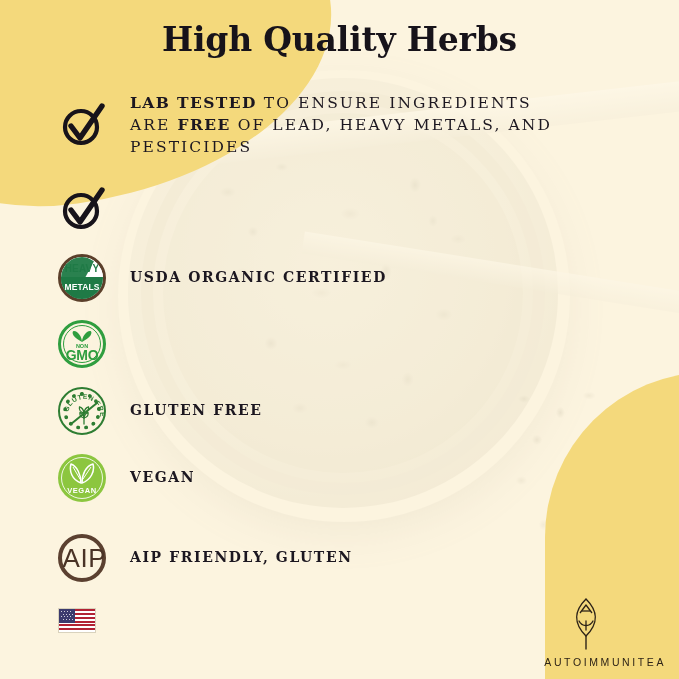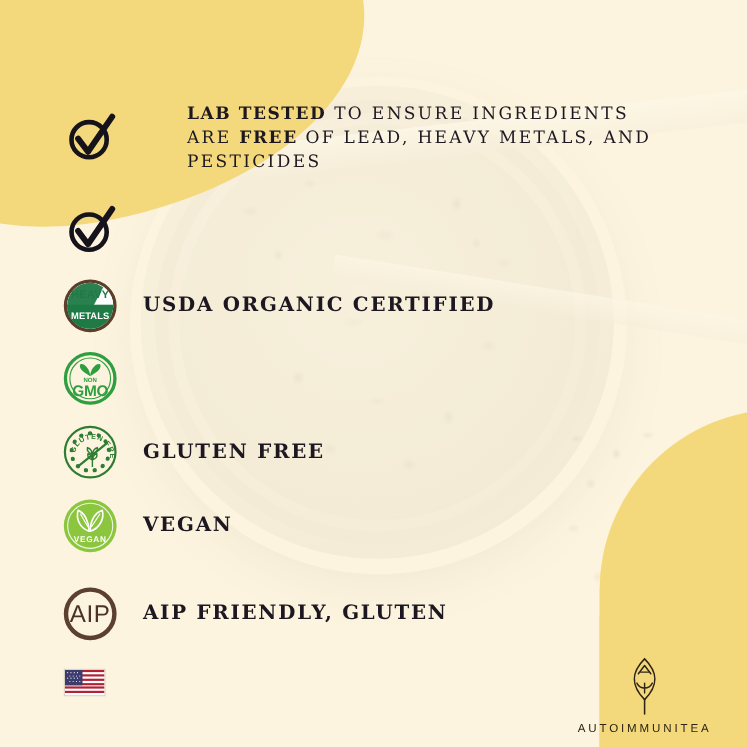--- a/index.html
+++ b/index.html
@@ -149,31 +149,30 @@
   .icon-cell{
     width:72px;
     min-width:72px;
     display:flex;
     align-items:center;
     justify-content:flex-start;
   }
   .label{
     font-family:"DejaVu Serif",serif;
     font-weight:bold;
-    font-size:18px;
+    font-size:14px;
     letter-spacing:1.6px;
     color:#1c1720;
     line-height:1.42;
     white-space:nowrap;
   }
   .label.light{
     font-weight:normal;
     letter-spacing:2.1px;
     font-size:15.5px;
-    margin-left:40px;
   }
   .label.light b{font-weight:bold;letter-spacing:1.4px;}
   .label.multi{white-space:normal;width:430px;}
 
   
   .check{position:relative;width:50px;height:50px;}
   .check svg{display:block;}
 
   
   .usda{width:48px;height:48px;border-radius:50%;position:relative;
@@ -213,36 +212,36 @@
   .vg .ring{position:absolute;inset:3px;border:1.5px solid rgba(255,255,255,.85);border-radius:50%;}
   .vg .txt{position:absolute;left:0;right:0;bottom:7px;text-align:center;
       font-family:"Liberation Sans",sans-serif;font-weight:bold;font-size:7.5px;
       color:#fff;letter-spacing:.6px;}
   .vg svg{position:absolute;left:11px;top:8px;}
 
   
   .aip{width:48px;height:48px;border-radius:50%;position:relative;
        border:4px solid #5b4030;box-sizing:border-box;}
   .aip .txt{position:absolute;left:-4px;right:-4px;top:50%;transform:translateY(-50%);
-       text-align:center;font-family:"Liberation Sans",sans-serif;font-size:22px;
+       text-align:right;font-family:"Liberation Sans",sans-serif;font-size:26px;
        color:#4a3326;letter-spacing:.5px;}
 
   
   .flag{width:38px;height:25px;position:relative;overflow:hidden;
         border:1px solid #d9d2bd;box-sizing:border-box;background:#fff;}
   .flag .stripe{position:absolute;left:0;right:0;height:1.93px;background:#b22234;}
   .flag .canton{position:absolute;left:0;top:0;width:16px;height:13.5px;background:#3c3b6e;}
   .flag .star{position:absolute;width:1.4px;height:1.4px;background:#fff;border-radius:50%;}
 
   
   .logo{
     position:absolute;
     left:506px;top:596px;
     width:160px;
-    text-align:center;
+    text-align:right;
   }
   .logo .mark{display:flex;justify-content:center;}
   .logo .wordmark{
     margin-top:4px;
     font-family:"Liberation Sans",sans-serif;
     font-size:10.5px;
     letter-spacing:2.6px;
     color:#2d2317;
   }
 </style>
@@ -261,20 +260,21 @@
     <div class="spill"></div>
     <div class="wash"></div>
   </div>
 
   <div class="blob-tl"></div>
   <div class="blob-br"></div>
   <div class="blob-br2"></div>
 
   <div class="content">
 
+    <div class="title">High Quality Herbs</div>
 
     <div class="rows">
 
       <div class="row" style="top:0px;">
         <div class="icon-cell">
           <div class="check">
             <svg width="50" height="50" viewBox="0 0 50 50">
               <circle cx="23" cy="27" r="16" fill="none" stroke="#17131a" stroke-width="4.2"></circle>
               <path d="M13 26 L22 38 L44 6" fill="none" stroke="#17131a" stroke-width="5.4" stroke-linecap="round" stroke-linejoin="round"></path>
             </svg>

